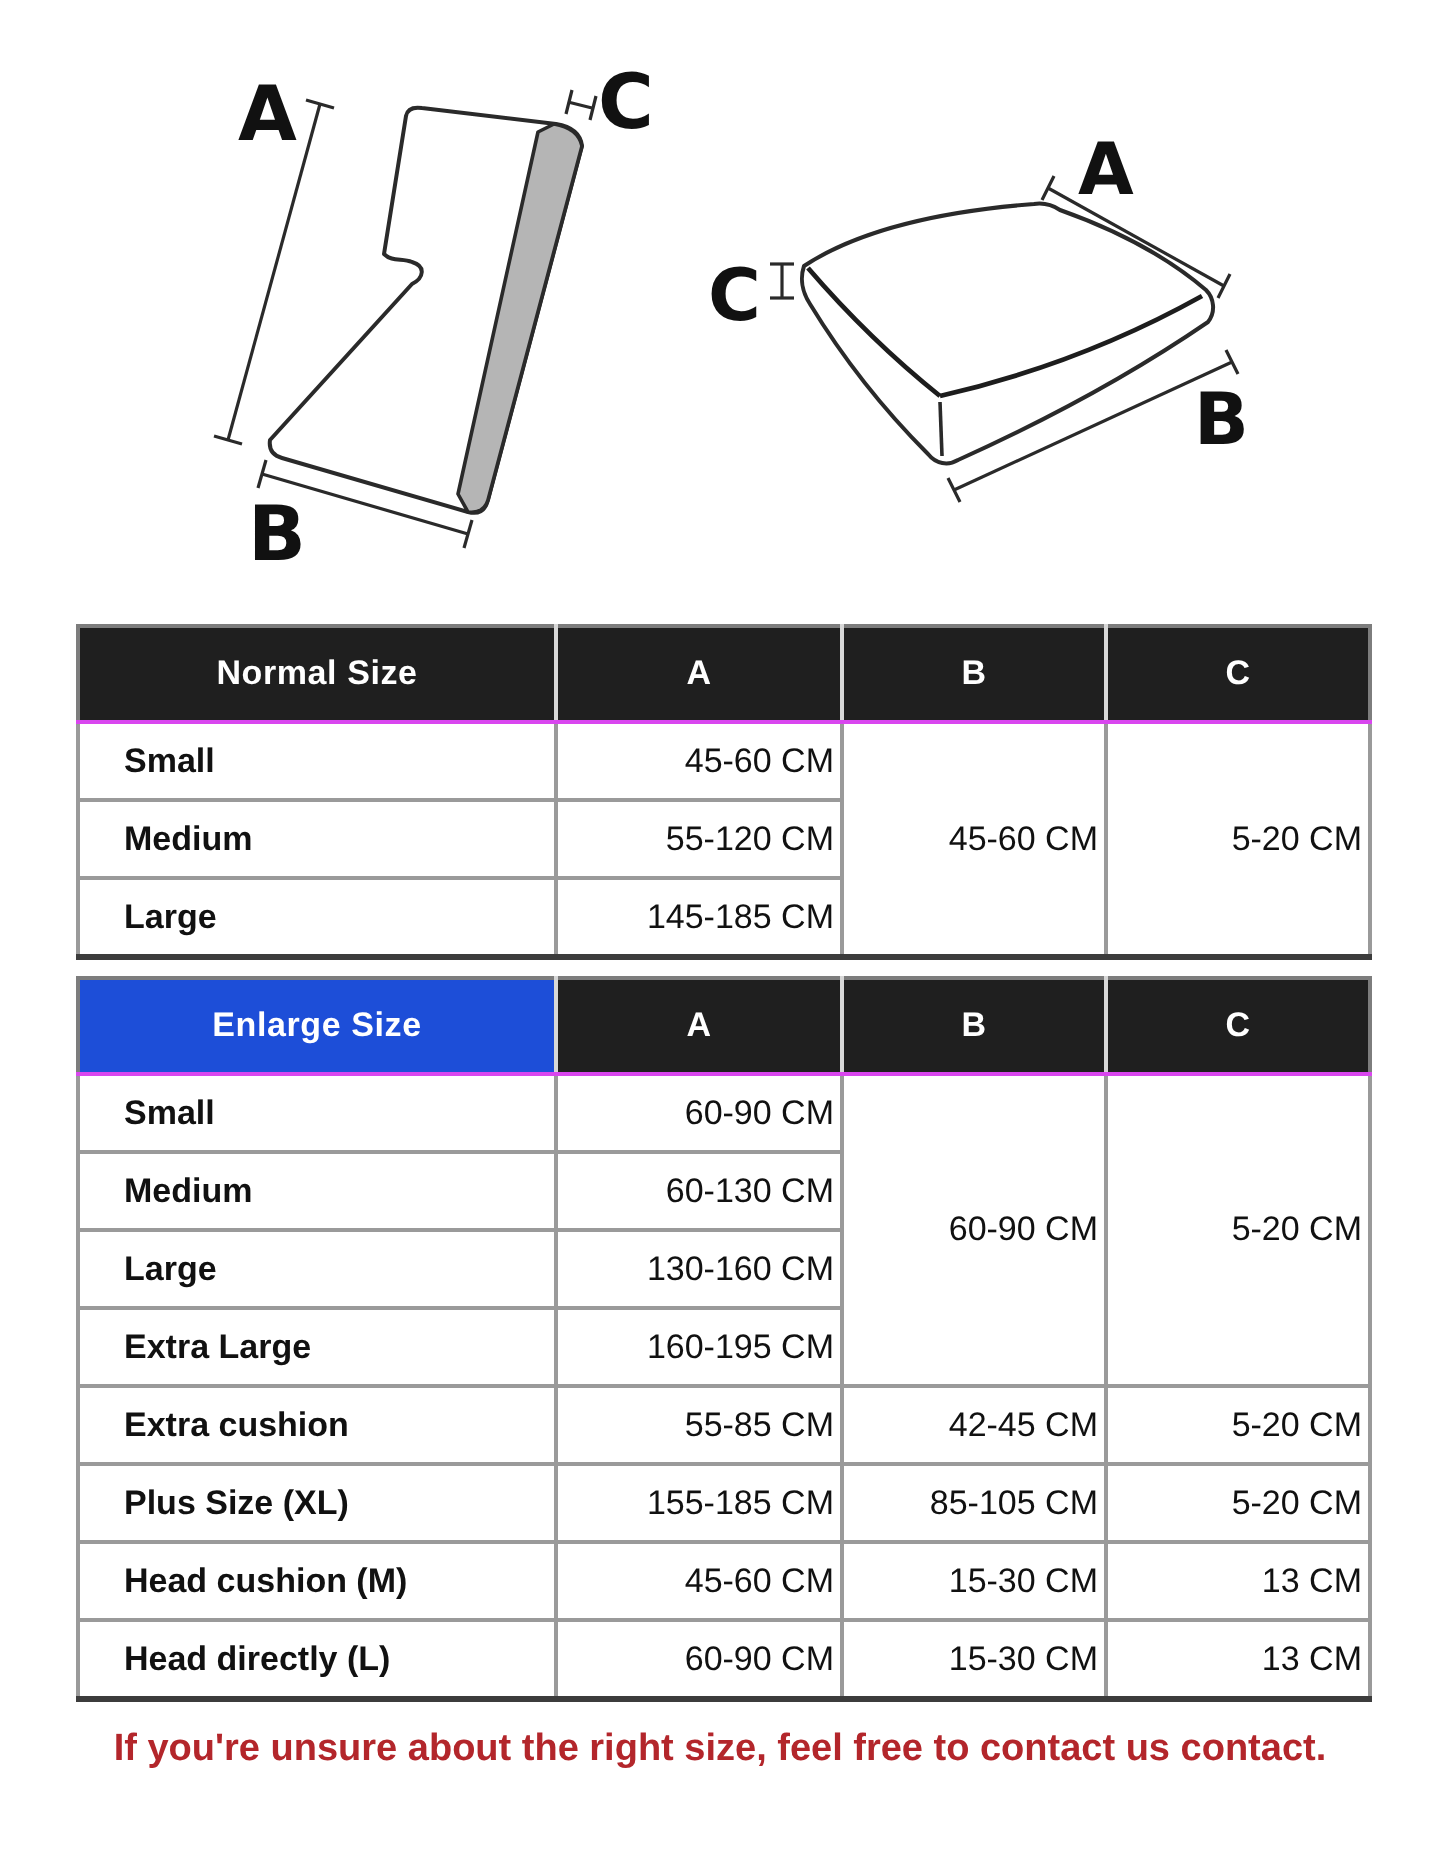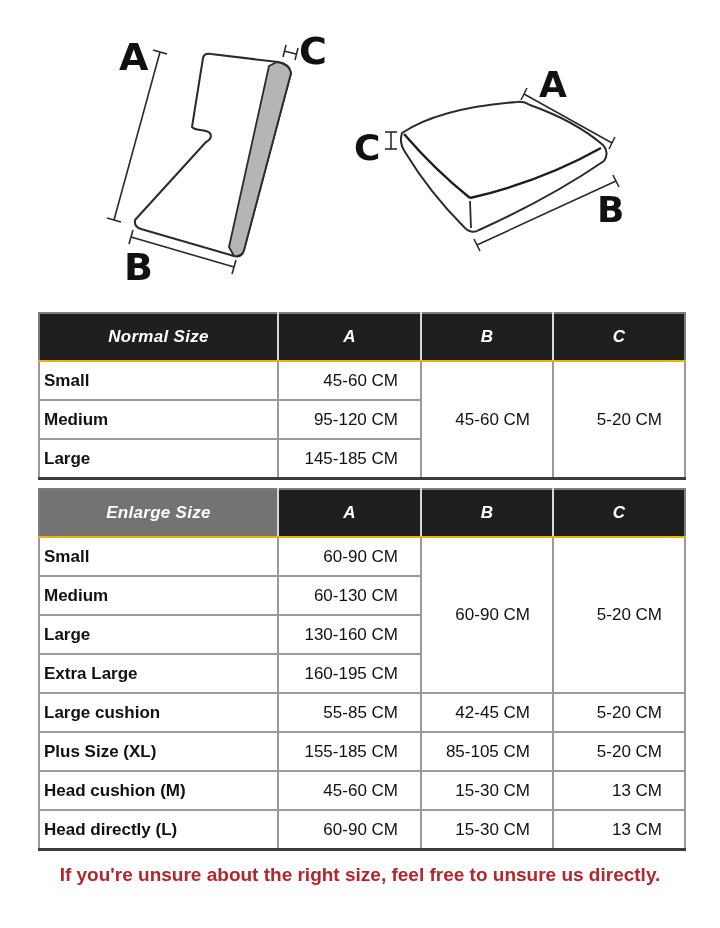--- a/index.html
+++ b/index.html
@@ -9,29 +9,29 @@
   }
   .diagram{position:absolute;}
   .dim-label{font-family:"DejaVu Sans","Liberation Sans",sans-serif;font-weight:bold;fill:#111;}
   .size-table{
     position:absolute;left:38px;width:646px;border-collapse:collapse;table-layout:fixed;
     border:2px solid #7d7d7d;border-bottom:3px solid #3c3c3c;
   }
   .size-table th{
     background:#1f1f1f;color:#ffffff;font-size:17px;font-weight:700;
     height:44px;text-align:center;letter-spacing:.3px;
-    border-left:2px solid #d8d8d8;border-bottom:2px solid #eab308;font-style:italic;
+    border-left:2px solid #d8d8d8;border-bottom:2px solid #d946ef;
   }
   .size-table th:first-child{border-left:none;}
   .size-table td{
     height:35px;font-size:17px;border:2px solid #9a9a9a;vertical-align:middle;
     background:#ffffff;
   }
-  .size-table td.lbl{font-weight:700;text-align:left;padding-left:4px;}
-  .size-table td.val{font-weight:400;text-align:right;padding-right:22px;}
+  .size-table td.lbl{font-weight:700;text-align:left;padding-left:22px;}
+  .size-table td.val{font-weight:400;text-align:right;padding-right:3px;}
   #footer-note{
     position:absolute;left:0;top:864px;width:720px;text-align:center;
     font-size:19px;font-weight:700;
   }
 </style>
 </head>
 <body>
 
 <div id="canvas">
 
@@ -113,39 +113,39 @@
       <th style="background: rgb(31, 31, 31); color: rgb(255, 255, 255);">C</th>
     </tr>
     <tr>
       <td class="lbl">Small</td>
       <td class="val">45-60 CM</td>
       <td class="val" rowspan="3">45-60 CM</td>
       <td class="val" rowspan="3">5-20 CM</td>
     </tr>
     <tr>
       <td class="lbl">Medium</td>
-      <td class="val">95-120 CM</td>
+      <td class="val">55-120 CM</td>
     </tr>
     <tr>
       <td class="lbl">Large</td>
       <td class="val">145-185 CM</td>
     </tr>
   </tbody>
     </table>
 
   <table class="size-table" style="top:488px;">
     <colgroup>
         <col style="width:239px">
         <col style="width:143px">
         <col style="width:132px">
         <col style="width:132px">
       </colgroup>
     <tbody>
         <tr>
-      <th style="background: #737373; color: rgb(255, 255, 255);">Enlarge Size</th>
+      <th style="background: #1d4ed8; color: rgb(255, 255, 255);">Enlarge Size</th>
       <th style="background: rgb(31, 31, 31); color: rgb(255, 255, 255);">A</th>
       <th style="background: rgb(31, 31, 31); color: rgb(255, 255, 255);">B</th>
       <th style="background: rgb(31, 31, 31); color: rgb(255, 255, 255);">C</th>
     </tr>
     <tr>
       <td class="lbl">Small</td>
       <td class="val">60-90 CM</td>
       <td class="val" rowspan="4">60-90 CM</td>
       <td class="val" rowspan="4">5-20 CM</td>
     </tr>
@@ -155,21 +155,21 @@
     </tr>
     <tr>
       <td class="lbl">Large</td>
       <td class="val">130-160 CM</td>
     </tr>
     <tr>
       <td class="lbl">Extra Large</td>
       <td class="val">160-195 CM</td>
     </tr>
     <tr>
-      <td class="lbl">Large cushion</td>
+      <td class="lbl">Extra cushion</td>
       <td class="val">55-85 CM</td>
       <td class="val">42-45 CM</td>
       <td class="val">5-20 CM</td>
     </tr>
     <tr>
       <td class="lbl">Plus Size (XL)</td>
       <td class="val">155-185 CM</td>
       <td class="val">85-105 CM</td>
       <td class="val">5-20 CM</td>
     </tr>
@@ -181,15 +181,15 @@
     </tr>
     <tr>
       <td class="lbl">Head directly (L)</td>
       <td class="val">60-90 CM</td>
       <td class="val">15-30 CM</td>
       <td class="val">13 CM</td>
     </tr>
   </tbody>
     </table>
 
-  <div id="footer-note" style="color: rgb(179, 38, 43);">If you're unsure about the right size, feel free to unsure us directly.</div>
+  <div id="footer-note" style="color: rgb(179, 38, 43);">If you're unsure about the right size, feel free to contact us contact.</div>
 
 </div>
 
 </body></html>

